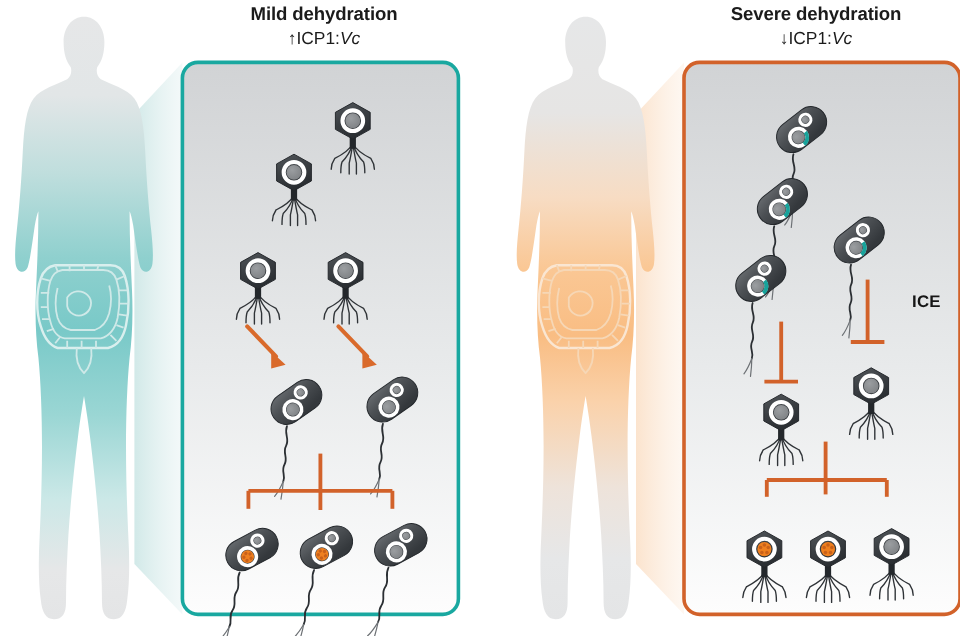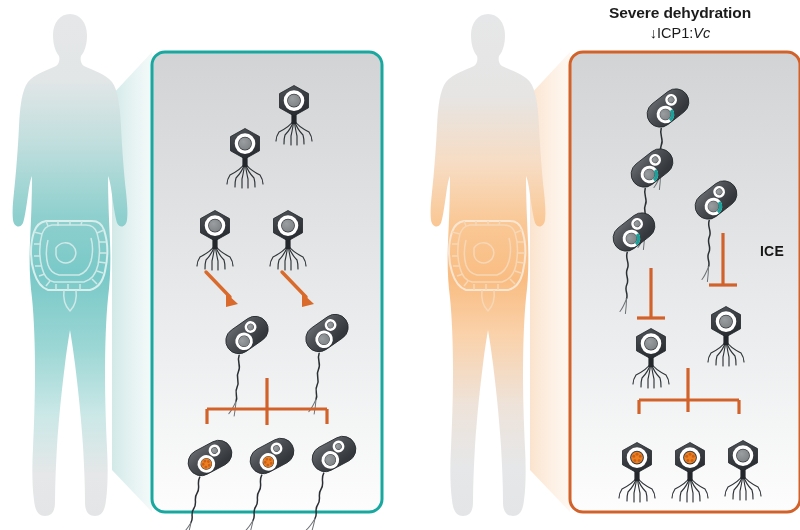--- a/index.html
+++ b/index.html
@@ -352,20 +352,24 @@
       <path d="M739,400 L739,414"></path>
     </g>
 
     <g>
       <use href="#phageBurst" transform="translate(637,462)"></use>
       <use href="#phageBurst" transform="translate(690,462)"></use>
       <use href="#phage" transform="translate(743,460)"></use>
     </g>
   </svg>
 
+  <div class="headline hdr-left">Mild dehydration</div>
+  <div class="subline sub-left">
+    <span>↑</span><span>ICP1:</span><span class="ital">Vc</span>
+  </div>
 
   <div class="headline hdr-right">Severe dehydration</div>
   <div class="subline sub-right">
     <span>↓</span><span>ICP1:</span><span class="ital">Vc</span>
   </div>
 
   <div class="icelabel" style="left:740px;top:243px;margin-left:20px;">ICE</div>
 
 </div>
 

